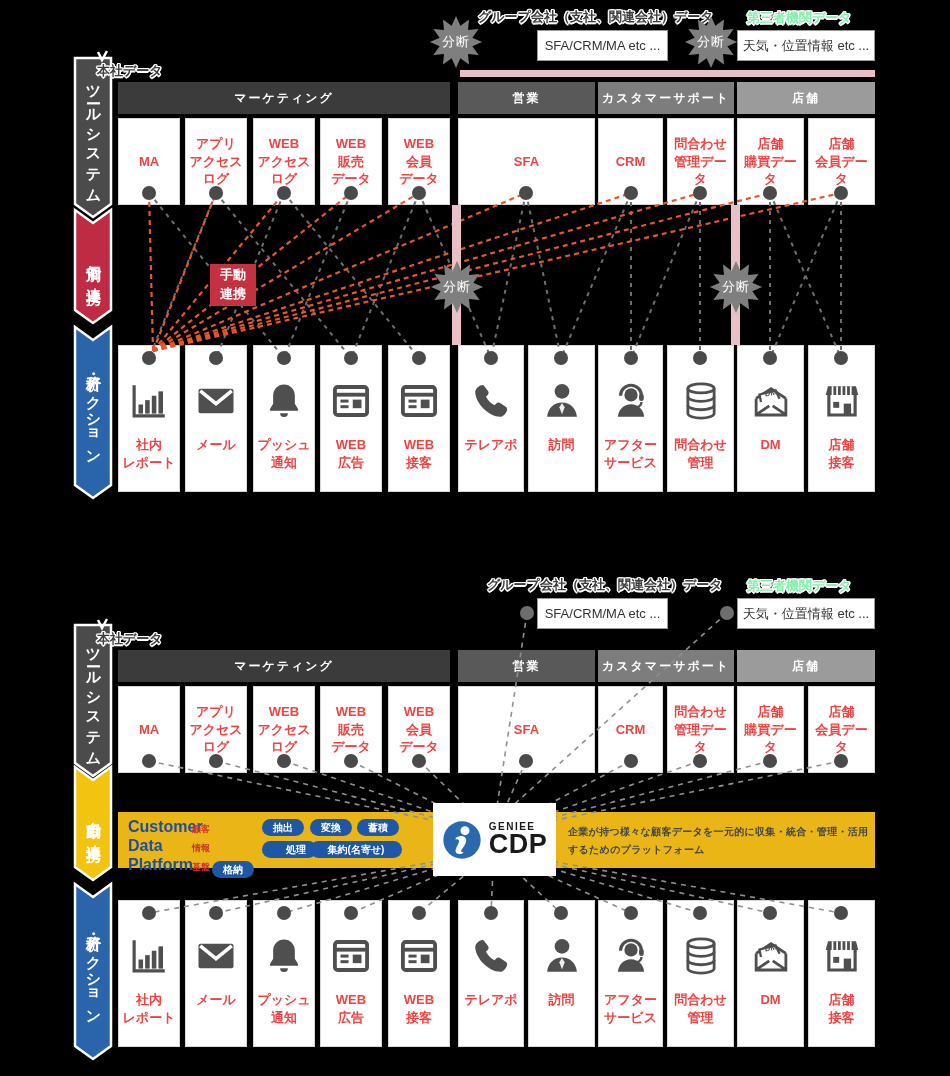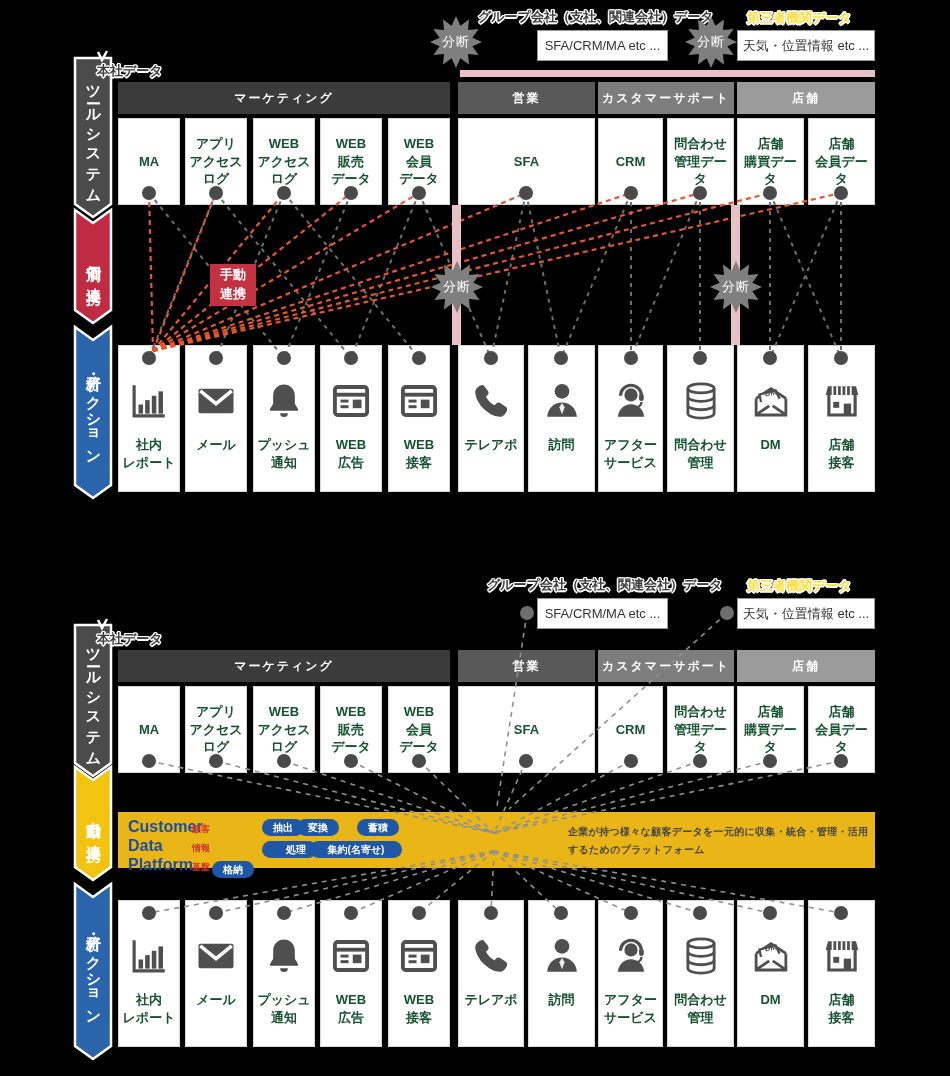--- a/index.html
+++ b/index.html
@@ -1,32 +1,32 @@
 <!DOCTYPE html>
 <html><head>
 <meta charset="utf-8">
 <style>
   html,body{margin:0;padding:0;background:#000;}
   #stage{position:relative;width:950px;height:1076px;background:#000;overflow:hidden;
          font-family:"Liberation Sans","DejaVu Sans",sans-serif;}
   .box{position:absolute;background:#fff;border:1px solid #d6d6d6;box-sizing:border-box;
        display:flex;align-items:center;justify-content:center;text-align:center;
-       color:#14532d;font-size:13px;line-height:1.35;font-weight:600;z-index:1;}
+       color:#ef4444;font-size:13px;line-height:1.35;font-weight:600;z-index:1;}
   .box .lbl{white-space:pre-line;}
   .action{flex-direction:column;justify-content:flex-start;padding-top:34px;gap:14px;}
   .icn{width:42px;height:42px;}
   .hdr{position:absolute;height:32px;display:flex;align-items:center;justify-content:center;
        color:#fff;font-size:12px;font-weight:700;letter-spacing:2px;z-index:1;}
   .title1{position:absolute;left:75px;top:12px;width:285px;height:33px;background:#8c8c8c;
        color:#fff;font-size:16px;font-weight:700;display:flex;align-items:center;justify-content:center;letter-spacing:1px;z-index:1;}
   .title2{position:absolute;left:75px;top:558px;width:395px;height:44px;background:#f5e616;
        color:#111;font-size:27px;font-weight:800;display:flex;align-items:center;justify-content:center;z-index:1;}
   .outlined{position:absolute;font-weight:700;font-size:13px;color:#3c3c3c;z-index:3;
        text-shadow:-1px -1px 0 #fff,1px -1px 0 #fff,-1px 1px 0 #fff,1px 1px 0 #fff,0 -1.5px 0 #fff,0 1.5px 0 #fff,-1.5px 0 0 #fff,1.5px 0 0 #fff;}
-  .gray-label{color:#fde047;}
+  .gray-label{color:#86efac;}
   .val{position:absolute;background:#fff;border:1px solid #9a9a9a;box-sizing:border-box;
        font-size:13px;color:#333;display:flex;align-items:center;justify-content:center;z-index:1;}
   .vlabel{position:absolute;left:75px;width:36px;display:flex;align-items:center;justify-content:center;
        writing-mode:vertical-rl;text-orientation:upright;color:#fff;font-weight:700;font-size:15px;
        letter-spacing:3px;z-index:5;}
   .burst{position:absolute;width:58px;height:58px;z-index:4;}
   .burst span{position:absolute;inset:0;display:flex;align-items:center;justify-content:center;
        color:#fff;font-size:13px;font-weight:400;letter-spacing:1px;}
   .pink{position:absolute;background:#e9c0c6;}
   .manual{position:absolute;left:210px;top:264px;width:46px;height:42px;background:#c43241;z-index:4;
@@ -342,26 +342,35 @@
     <div class="row">
         <span class="en">Data</span>
         <span class="ja">情報</span>
       </div>
     <div class="row">
         <span class="en">Platform</span>
         <span class="ja">基盤</span>
       </div>
   </div>
   <div class="pbtn" style="left:262px;top:819px;width:42px;">抽出</div>
-  <div class="pbtn" style="left:297px;top:819px;width:42px;">変換</div>
+  <div class="pbtn" style="left:310px;top:819px;width:42px;">変換</div>
   <div class="pbtn" style="left:357px;top:819px;width:42px;">蓄積</div>
   <div class="pbtn" style="left:212px;top:841px;width:42px;margin-top:20px;">格納</div>
   <div class="pbtn" style="left:262px;top:841px;width:42px;padding-left:13px;">処理</div>
   <div class="pbtn" style="left:310px;top:841px;width:92px;">集約(名寄せ)</div>
 
+  <div class="logo">
+    <svg class="mark">
+        <use href="#i-geniee"></use>
+      </svg>
+    <div>
+      <span class="company">GENIEE</span>
+      <span class="product">CDP</span>
+    </div>
+  </div>
   <div class="desc">企業が持つ様々な顧客データを一元的に収集・統合・管理・活用
 するためのプラットフォーム</div>
 
   <div class="box action" style="left:118px;top:900px;width:62px;height:147px;">
       <svg class="icn">
         <use href="#i-chart"></use>
       </svg>
       <span class="lbl">社内
 レポート</span>
     </div>

